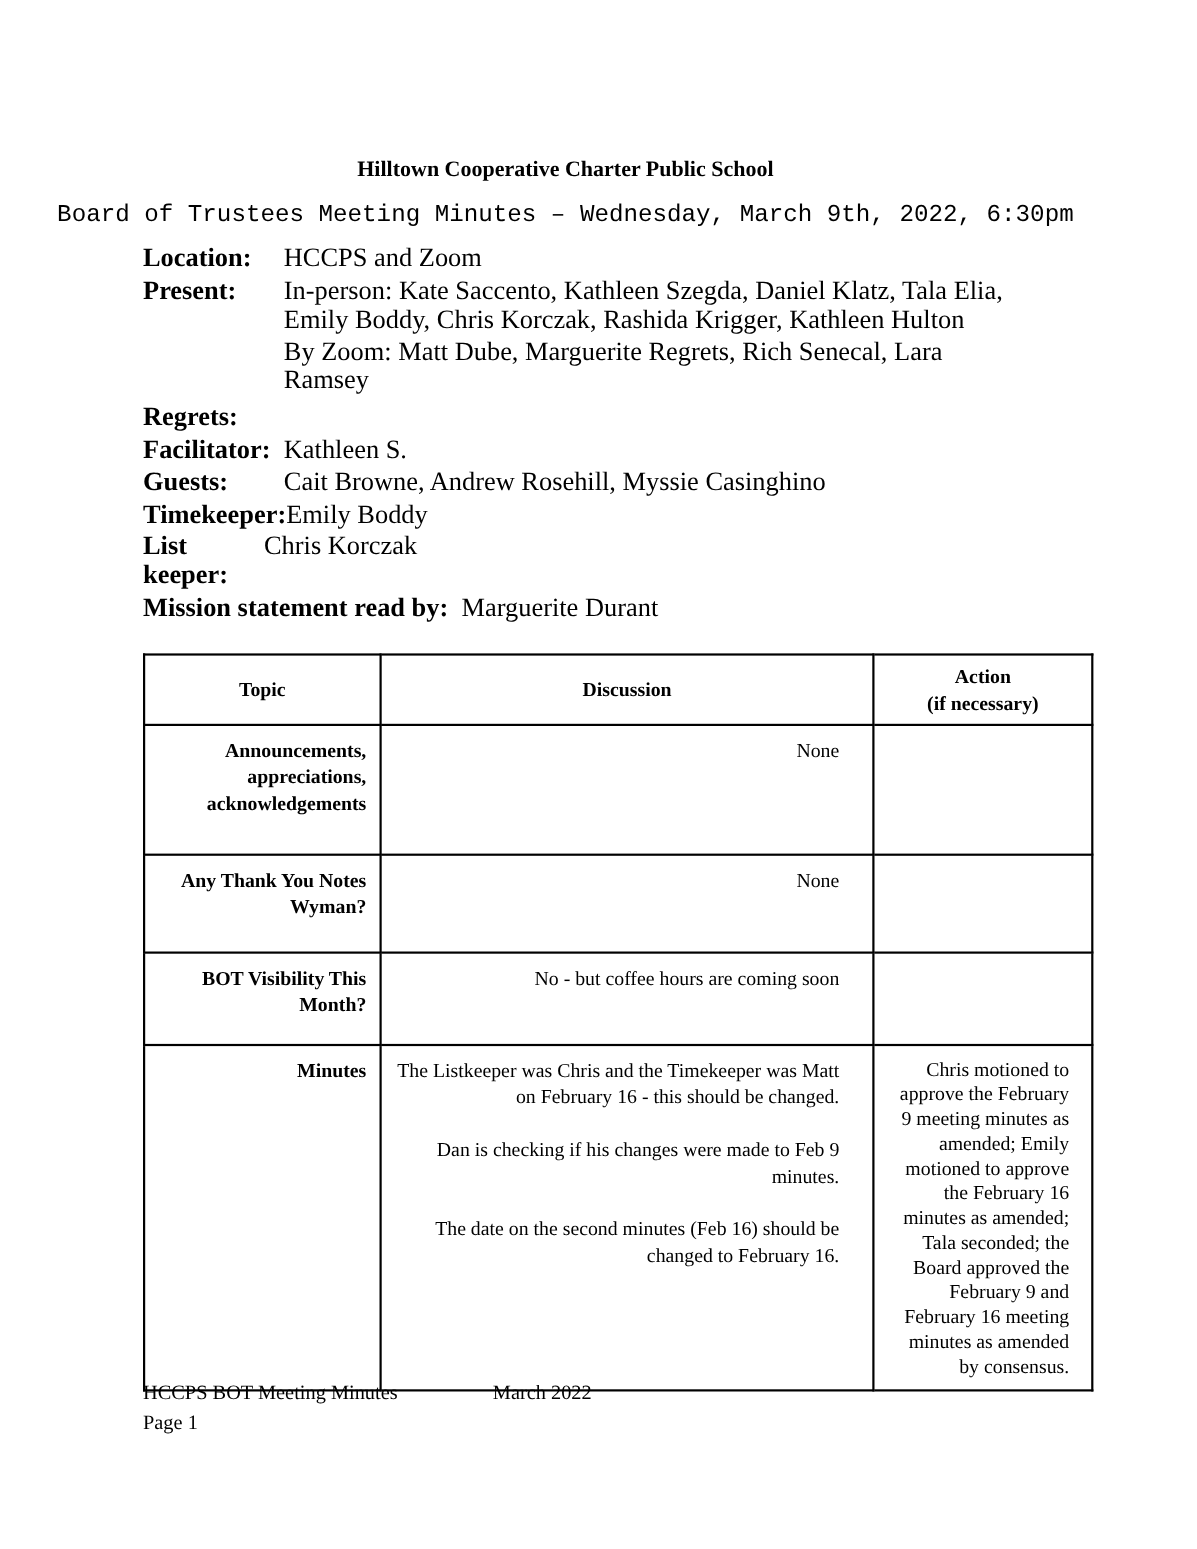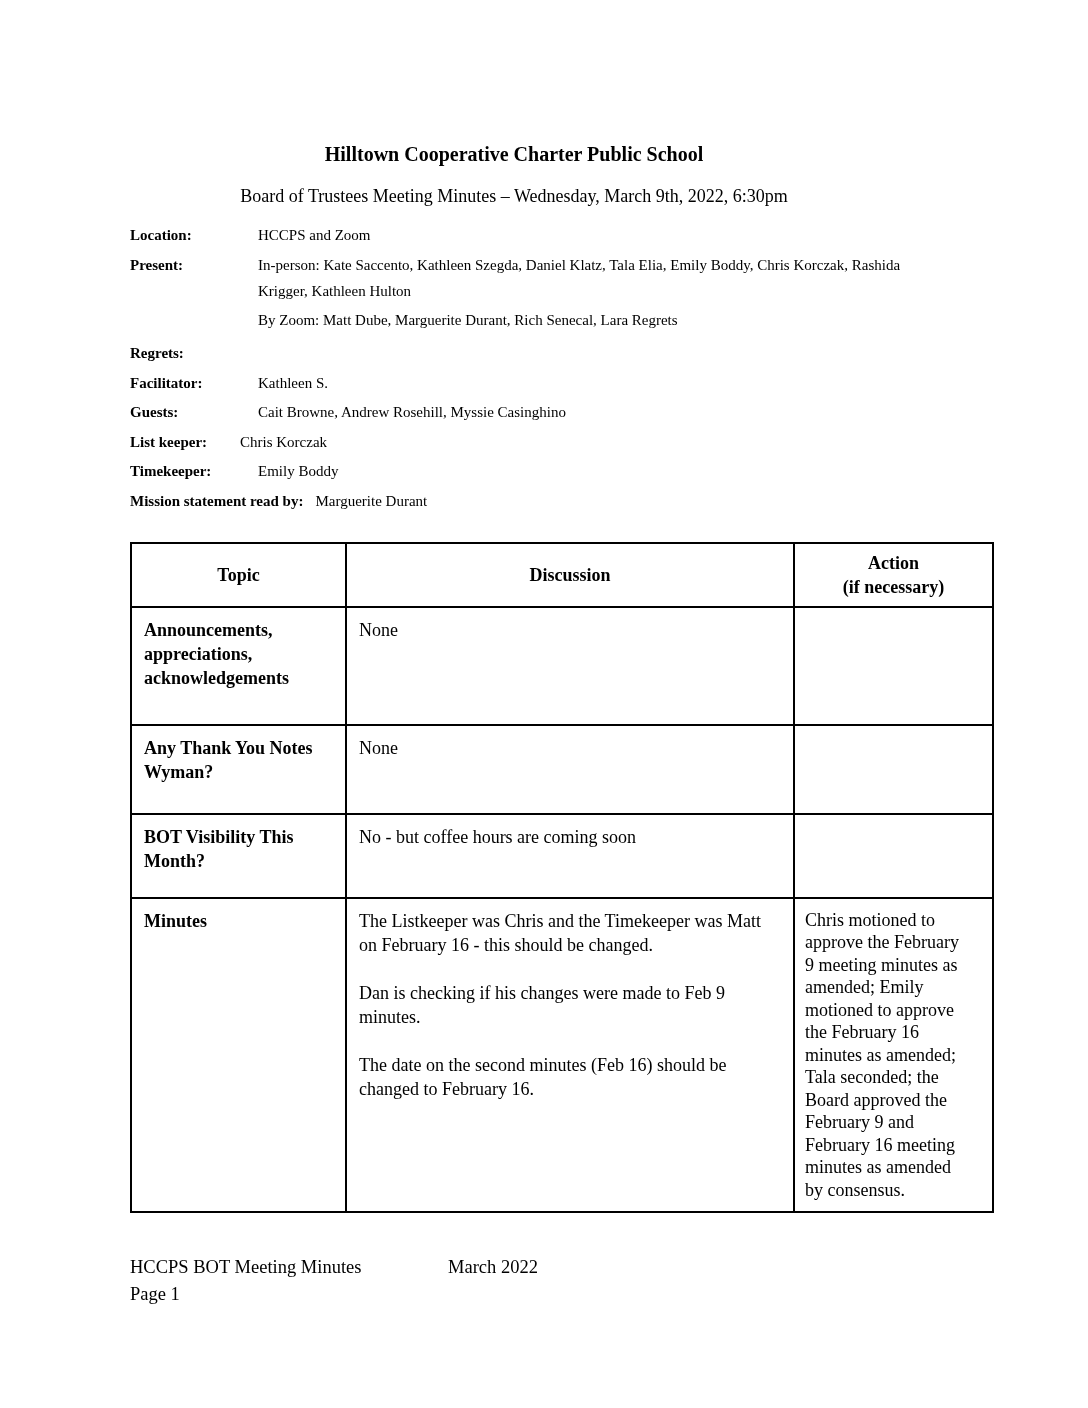--- a/index.html
+++ b/index.html
@@ -17,39 +17,40 @@
     padding: 141px 98px 0 130px;
   }
   .centered {
     margin-left: -130px; margin-right: -98px;
     text-align: center;
   }
   .doc-title {
     font-size: 20px; font-weight: bold; line-height: 26px;
   }
   .doc-subtitle {
-    font-size: 18px; line-height: 26px; margin-top: 16px;
+    font-size: 22px; line-height: 26px; margin-top: 16px; font-family: Liberation Mono, monospace;
   }
-  .meta { margin-top: 13px; font-size: 15px; }
+  .meta { margin-top: 13px; font-size: 24px; }
   .mrow { display: flex; align-items: flex-start; margin-bottom: 3.5px; line-height: 26px; }
   .mlabel { font-weight: bold; flex: 0 0 128px; }
   .mrow.narrow-label .mlabel { flex: 0 0 110px; }
   .mrow.inline-label .mlabel { flex: 0 0 auto; margin-right: 12px; }
   .mvalblock { display: block; width: 700px; }
   .mpara { display: block; margin-bottom: 3.5px; }
   .minutes-table {
     border-collapse: collapse;
     table-layout: fixed;
     width: 862px;
     margin-top: 28px;
     font-size: 18px;
   }
   .minutes-table th, .minutes-table td {
     border: 2px solid #000000;
     box-sizing: border-box;
+    text-align: right;
   }
   .minutes-table th {
     font-weight: bold;
     text-align: center;
     vertical-align: middle;
     height: 64px;
     line-height: 24px;
     padding: 4px 8px;
   }
   .minutes-table td {
@@ -83,41 +84,41 @@
 
   <div class="meta">
     <div class="mrow">
       <span class="mlabel">Location:</span>
       <span class="mval">HCCPS and Zoom</span>
     </div>
     <div class="mrow">
       <span class="mlabel">Present:</span>
       <span class="mvalblock">
         <span class="mpara">In-person: Kate Saccento, Kathleen Szegda, Daniel Klatz, Tala Elia, Emily Boddy, Chris Korczak, Rashida Krigger, Kathleen Hulton</span>
-        <span class="mpara">By Zoom: Matt Dube, Marguerite Durant, Rich Senecal, Lara Regrets</span>
+        <span class="mpara">By Zoom: Matt Dube, Marguerite Regrets, Rich Senecal, Lara Ramsey</span>
       </span>
     </div>
     <div class="mrow">
       <span class="mlabel">Regrets:</span>
     </div>
     <div class="mrow">
       <span class="mlabel">Facilitator:</span>
       <span class="mval">Kathleen S.</span>
     </div>
     <div class="mrow">
       <span class="mlabel">Guests:</span>
       <span class="mval">Cait Browne, Andrew Rosehill, Myssie Casinghino</span>
     </div>
+    <div class="mrow">
+      <span class="mlabel">Timekeeper:</span>
+      <span class="mval">Emily Boddy</span>
+    </div>
     <div class="mrow narrow-label">
       <span class="mlabel">List keeper:</span>
       <span class="mval">Chris Korczak</span>
-    </div>
-    <div class="mrow">
-      <span class="mlabel">Timekeeper:</span>
-      <span class="mval">Emily Boddy</span>
     </div>
     <div class="mrow inline-label">
       <span class="mlabel">Mission statement read by:</span>
       <span class="mval">Marguerite Durant</span>
     </div>
   </div>
 
   <table class="minutes-table">
     <colgroup>
       <col style="width:215px">

